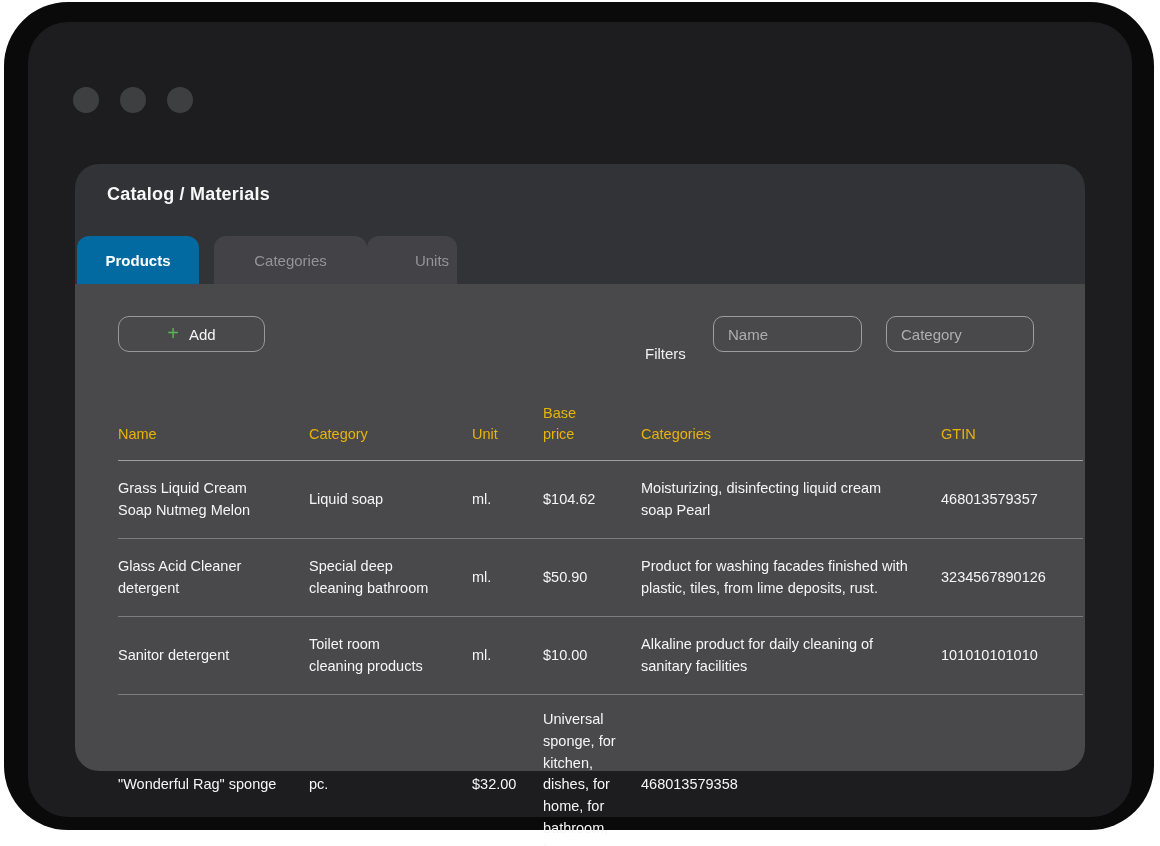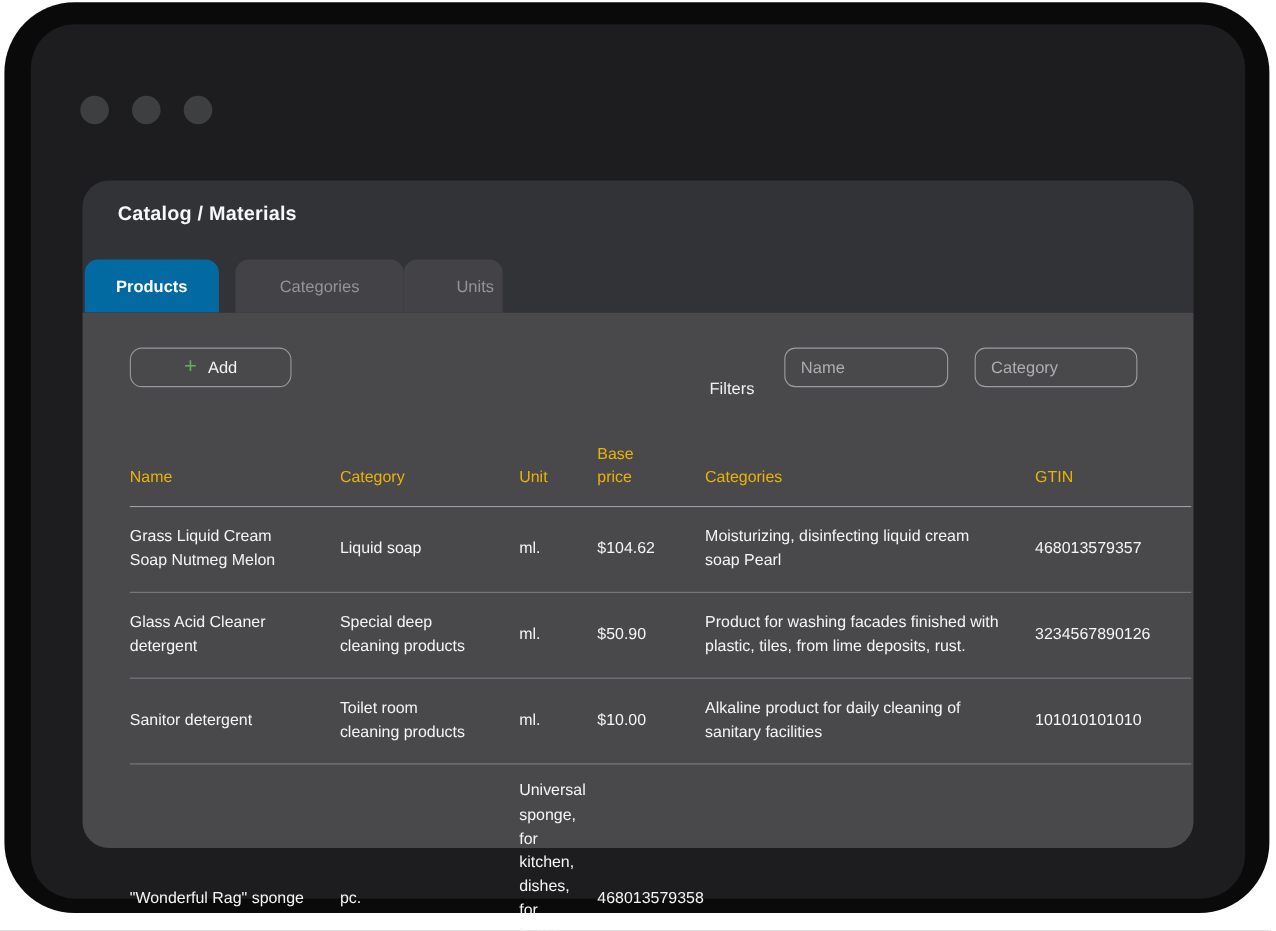--- a/index.html
+++ b/index.html
@@ -145,21 +145,21 @@
           <div class="td">$104.62</div>
           <div class="td">Moisturizing, disinfecting liquid cream
 soap Pearl</div>
           <div class="td">468013579357</div>
         </div>
 
         <div class="tgrid trow">
           <div class="td">Glass Acid Cleaner
 detergent</div>
           <div class="td">Special deep
-cleaning products</div>
+cleaning bathroom</div>
           <div class="td">ml.</div>
           <div class="td">$50.90</div>
           <div class="td">Product for washing facades finished with
 plastic, tiles, from lime deposits, rust.</div>
           <div class="td">3234567890126</div>
         </div>
 
         <div class="tgrid trow">
           <div class="td">Sanitor detergent</div>
           <div class="td">Toilet room
@@ -167,20 +167,21 @@
           <div class="td">ml.</div>
           <div class="td">$10.00</div>
           <div class="td">Alkaline product for daily cleaning of
 sanitary facilities</div>
           <div class="td">101010101010</div>
         </div>
 
         <div class="tgrid trow">
           <div class="td">"Wonderful Rag" sponge</div>
           <div class="td">pc.</div>
+          <div class="td">$32.00</div>
           <div class="td">Universal sponge, for kitchen, dishes, for
 home, for bathroom, for car.</div>
           <div class="td">468013579358</div>
         </div>
 
       </div>
     </div>
   </div>
 </div>
 

